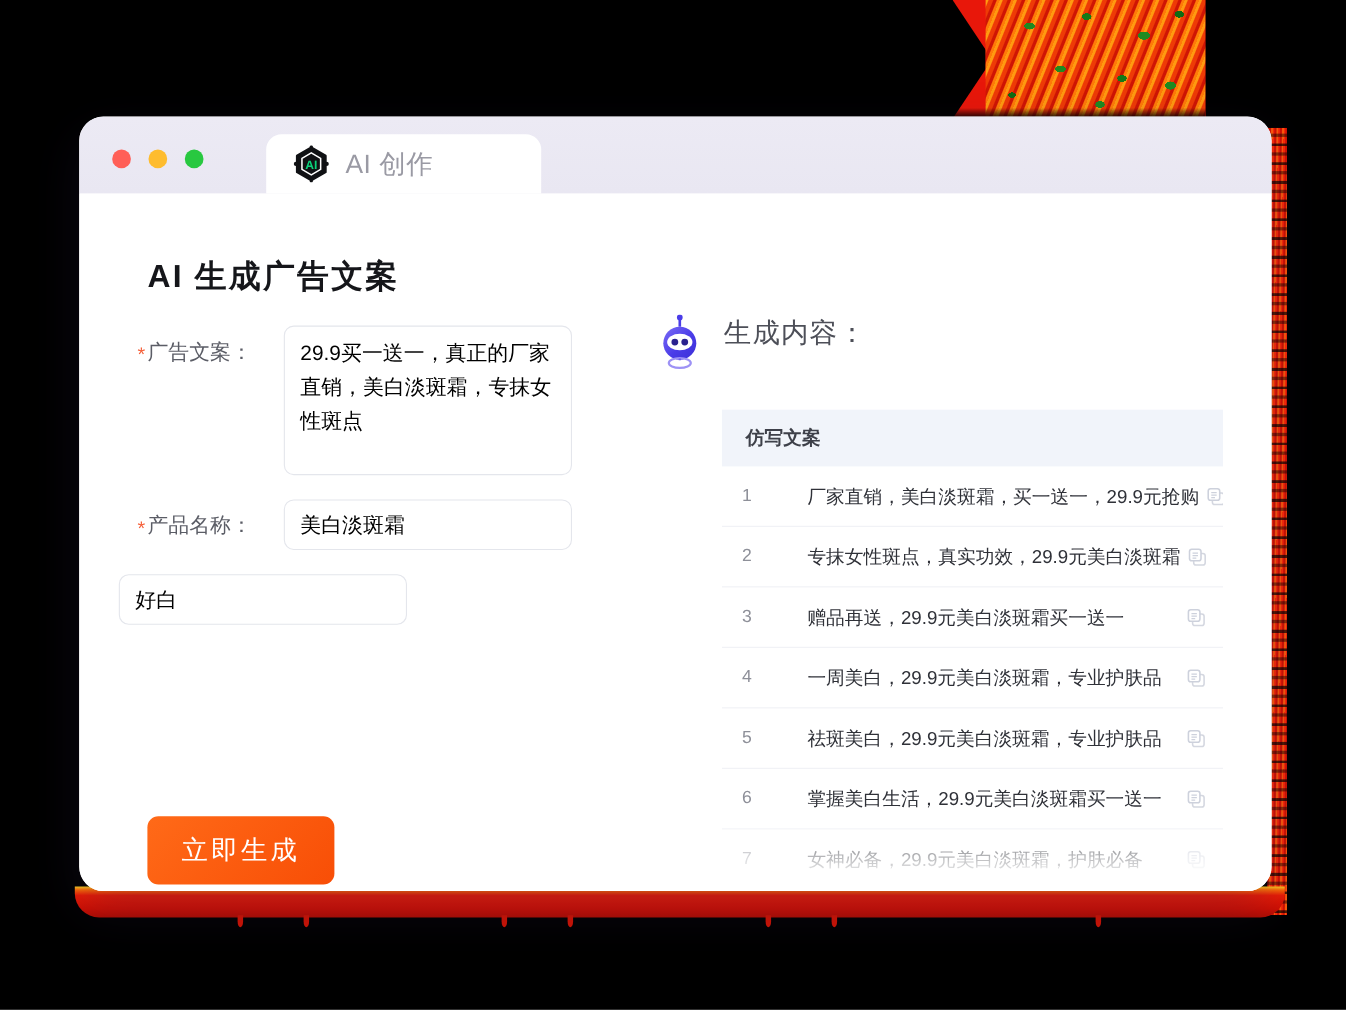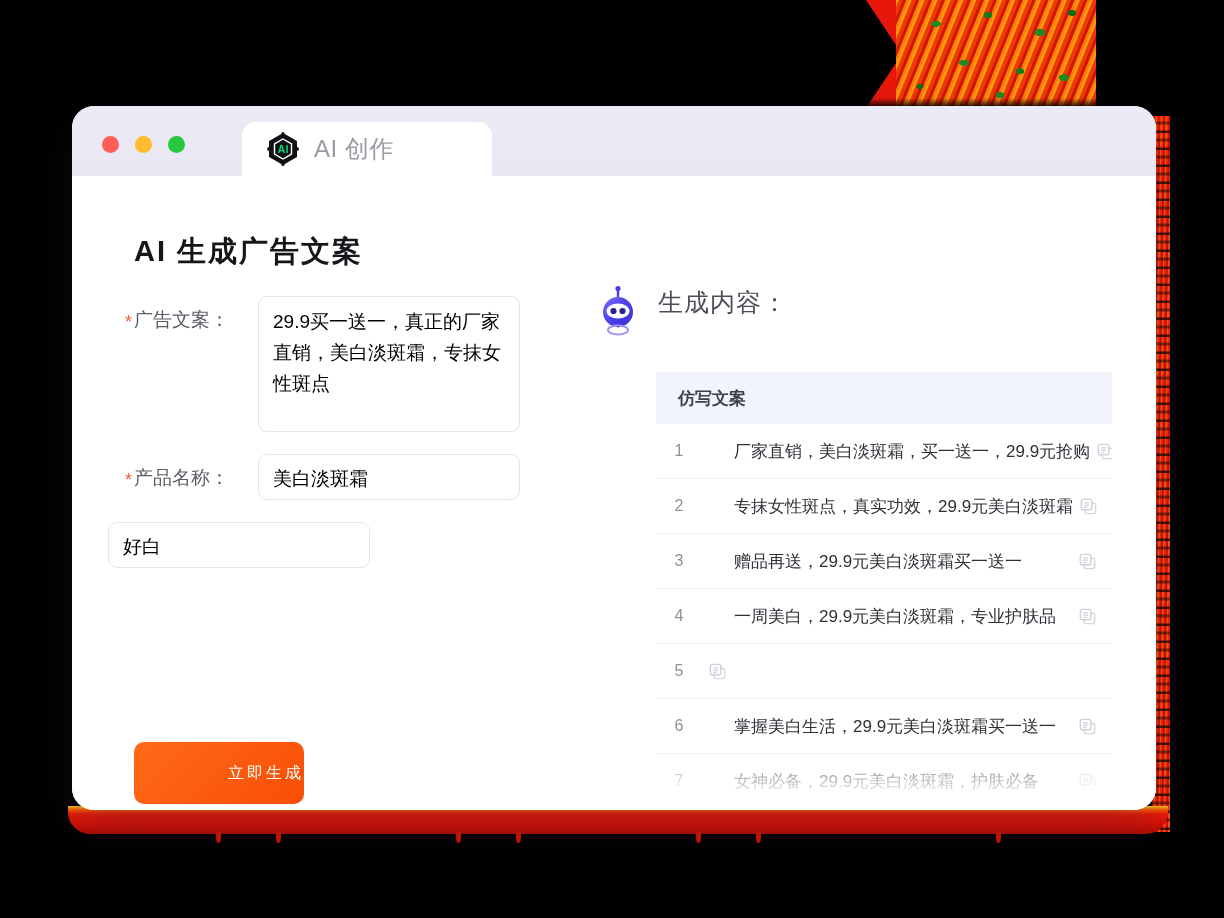--- a/index.html
+++ b/index.html
@@ -208,25 +208,24 @@
   .field.single   { height: 46px; padding-top: 9px; }
 
   #generate-button {
     position: absolute;
     left: 62px; top: 566px;
     width: 170px; height: 62px;
     border: none;
     border-radius: 10px;
     background: linear-gradient(135deg, #ff6a18, #f84e06);
     color: #fff;
-    font-size: 16px;
+    font-size: 24px;
     letter-spacing: 3px;
     cursor: pointer;
     font-family: inherit;
-    text-align: right;
   }
 
   
   #result-header {
     position: absolute;
     left: 12px; top: 110px;
     display: flex;
     gap: 18px;
   }
   #robot-icon { width: 44px; height: 52px; flex: none; }
@@ -437,20 +436,21 @@
                   <rect x="6.5" y="6.5" width="11" height="11" rx="2.2" fill="none" stroke="#d4d7e0" stroke-width="1.5"></rect>
                   <rect x="2.5" y="2.5" width="11" height="11" rx="2.2" fill="#ffffff" stroke="#cdd1dc" stroke-width="1.5"></rect>
                   <line x1="5.4" y1="6.2" x2="10.6" y2="6.2" stroke="#cdd1dc" stroke-width="1.3"></line>
                   <line x1="5.4" y1="8.6" x2="10.6" y2="8.6" stroke="#cdd1dc" stroke-width="1.3"></line>
                   <line x1="5.4" y1="11" x2="9" y2="11" stroke="#cdd1dc" stroke-width="1.3"></line>
                 </svg>
               </span>
             </div>
             <div class="table-row">
               <span class="row-index">5</span>
+              <span class="row-text">祛斑美白，29.9元美白淡斑霜，专业护肤品</span>
               <span class="copy-icon">
                 <svg viewBox="0 0 20 20" width="19" height="19">
                   <rect x="6.5" y="6.5" width="11" height="11" rx="2.2" fill="none" stroke="#d4d7e0" stroke-width="1.5"></rect>
                   <rect x="2.5" y="2.5" width="11" height="11" rx="2.2" fill="#ffffff" stroke="#cdd1dc" stroke-width="1.5"></rect>
                   <line x1="5.4" y1="6.2" x2="10.6" y2="6.2" stroke="#cdd1dc" stroke-width="1.3"></line>
                   <line x1="5.4" y1="8.6" x2="10.6" y2="8.6" stroke="#cdd1dc" stroke-width="1.3"></line>
                   <line x1="5.4" y1="11" x2="9" y2="11" stroke="#cdd1dc" stroke-width="1.3"></line>
                 </svg>
               </span>
             </div>

